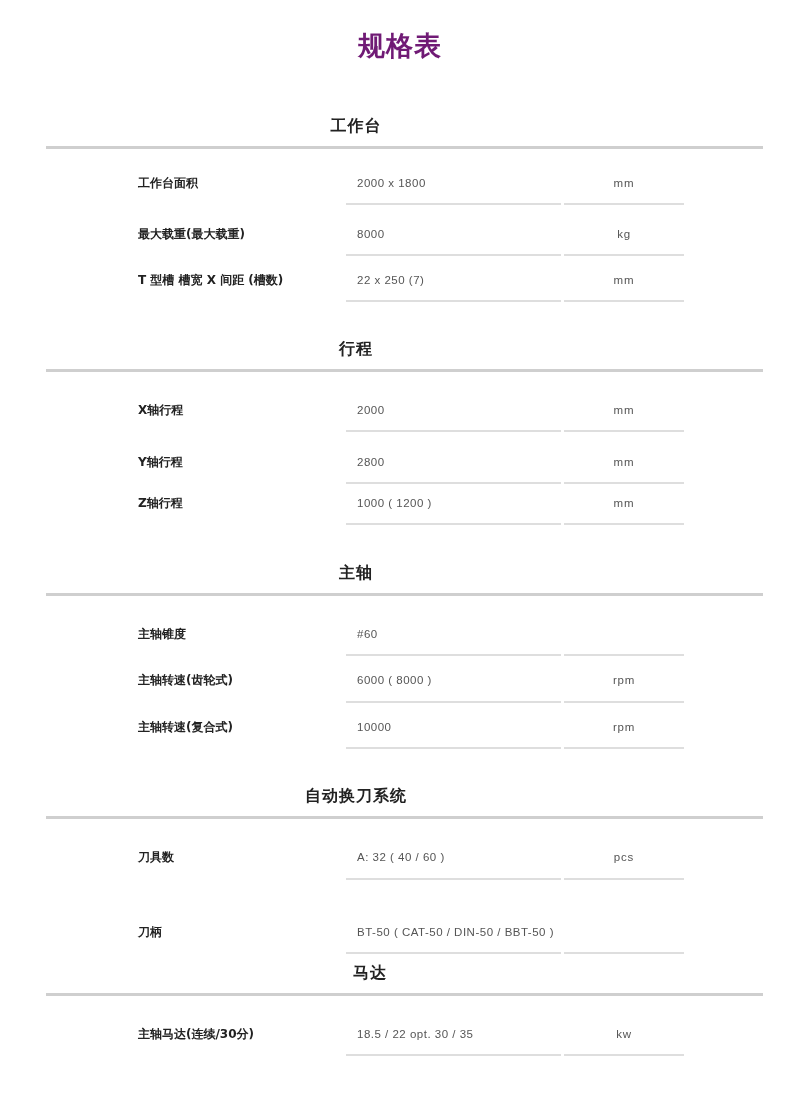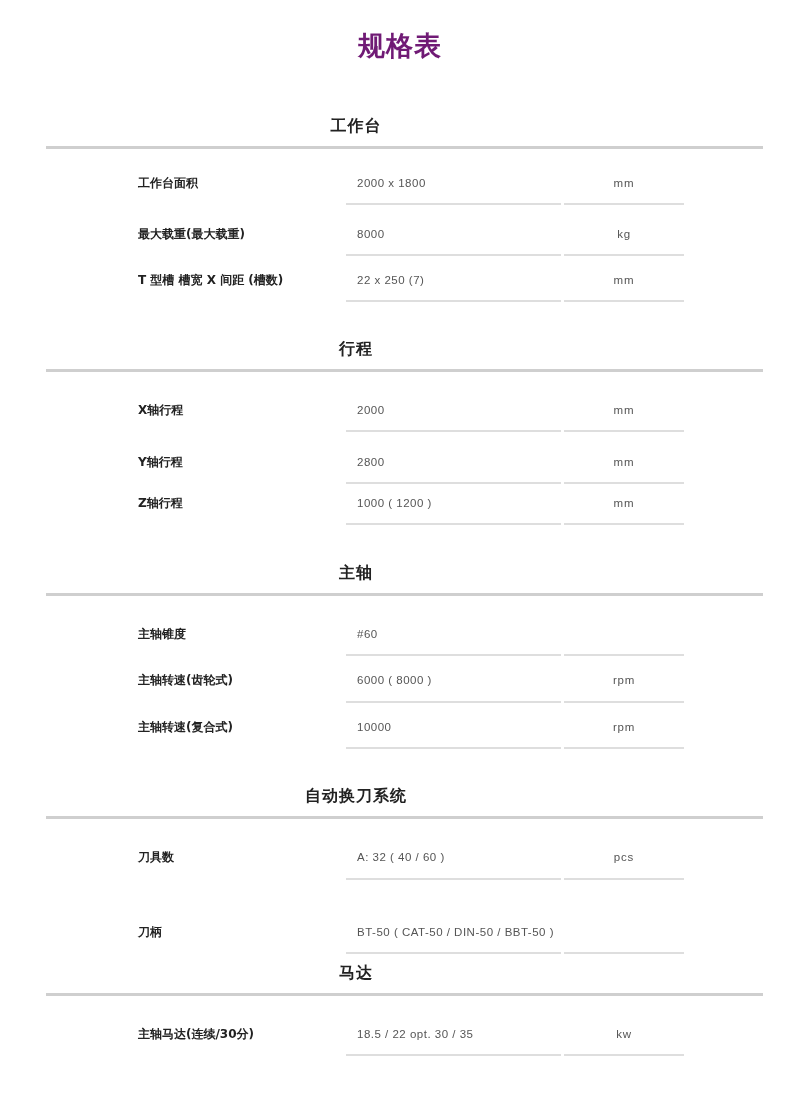--- a/index.html
+++ b/index.html
@@ -197,21 +197,21 @@
   <div class="line-unit" style="top:29px;"></div>
 </div>
 <div class="spec-row" style="top:896px;margin-top:28px;">
   <span class="spec-label">刀柄</span>
   <span class="spec-value">BT-50 ( CAT-50 / DIN-50 / BBT-50 )</span>
   <span class="spec-unit"></span>
   <div class="line-value" style="top:28px;"></div>
   <div class="line-unit" style="top:28px;"></div>
 </div>
 
-<div class="section" style="top:963px;">
+<div class="section" style="top:963px;padding-left:14px;">
   <div class="section-title">马达</div>
   <div class="section-divider" style="top:30px;"></div>
 </div>
 <div class="spec-row" style="top:1026px;">
   <span class="spec-label">主轴马达(连续/30分)</span>
   <span class="spec-value">18.5 / 22 opt. 30 / 35</span>
   <span class="spec-unit">kw</span>
   <div class="line-value" style="top:28px;"></div>
   <div class="line-unit" style="top:28px;"></div>
 </div>

